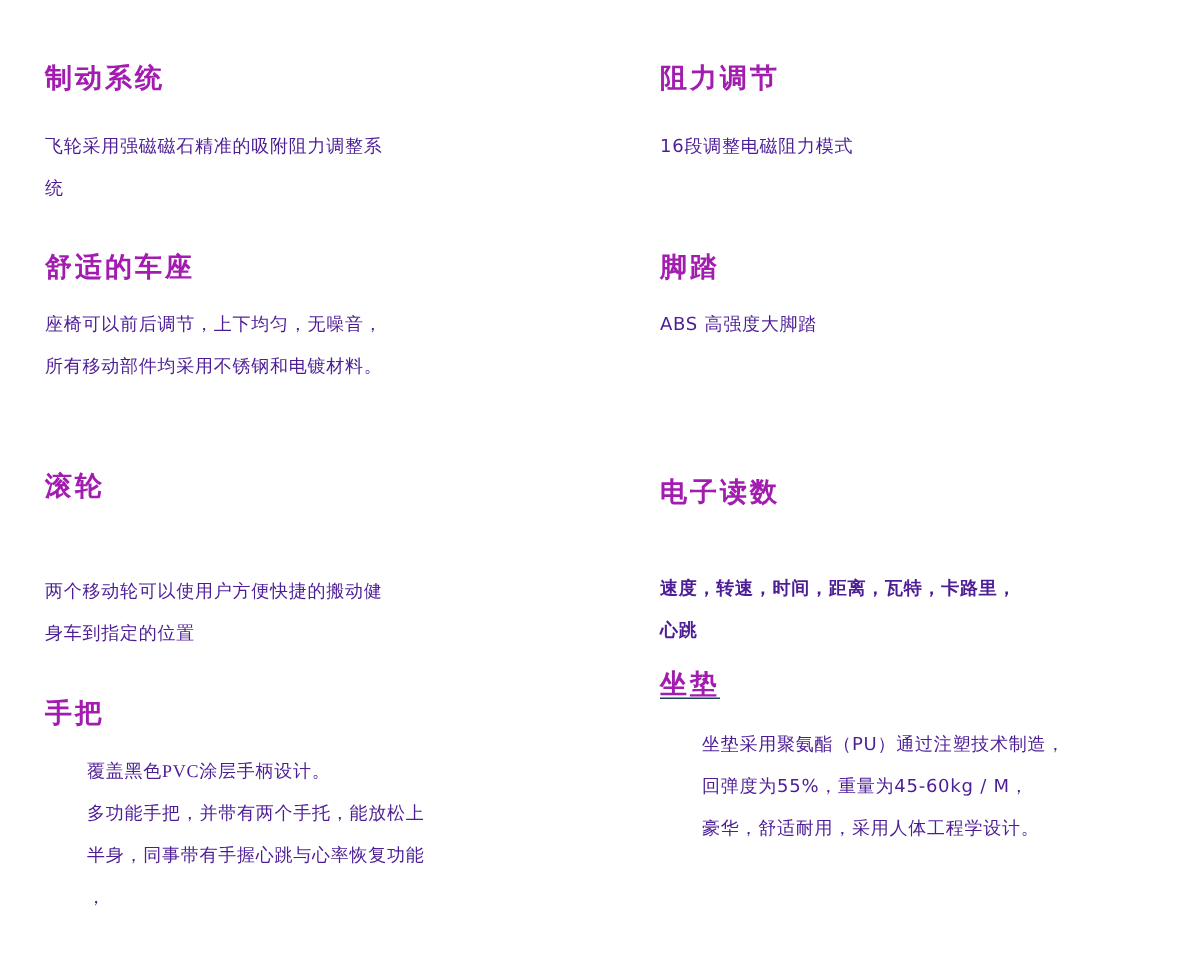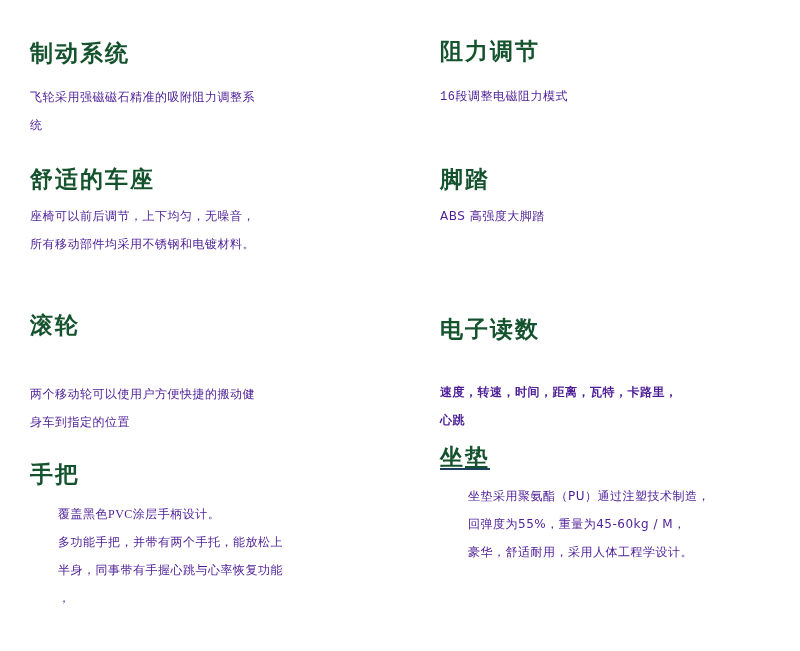--- a/index.html
+++ b/index.html
@@ -13,42 +13,42 @@
     height: 651px;
     background: #ffffff;
     font-family: "DejaVu Sans", "Liberation Sans", sans-serif;
     overflow: hidden;
   }
   .section {
     position: absolute;
   }
   .section h2 {
     margin: 0;
-    font-size: 23px;
+    font-size: 18px;
     line-height: 26px;
     font-weight: 700;
-    color: #14532d;
+    color: #a21caf;
     letter-spacing: 2px;
   }
   .section h2.underlined {
     text-decoration: underline;
     text-decoration-color: #1c3f5e;
     text-underline-offset: 3px;
   }
   .section p {
     margin: 0;
     font-size: 12px;
     line-height: 28px;
     color: #4c1d95;
     white-space: pre-line;
     letter-spacing: 0.5px;
   }
   
   .pos-l1 { left: 30px;  top: 40px;  width: 385px; }
-  .pos-r1 { left: 440px; top: 40px;  width: 345px; font-family: Liberation Mono, monospace; }
+  .pos-r1 { left: 440px; top: 40px;  width: 345px; }
   .pos-l2 { left: 30px;  top: 166px; width: 385px; }
   .pos-r2 { left: 440px; top: 166px; width: 345px; }
   .pos-l3 { left: 30px;  top: 312px; width: 385px; }
   .pos-r3 { left: 440px; top: 316px; width: 345px; }
   .pos-l4 { left: 30px;  top: 462px; width: 385px; font-family: Liberation Serif, serif; }
   .pos-r4 { left: 440px; top: 444px; width: 345px; }
   .gap-sm  p { margin-top: 10px; }
   .gap-md  p { margin-top: 17px; }
   .gap-md2 p { margin-top: 12px; margin-left: 28px; }
   .gap-lg  p { margin-top: 42px; }

